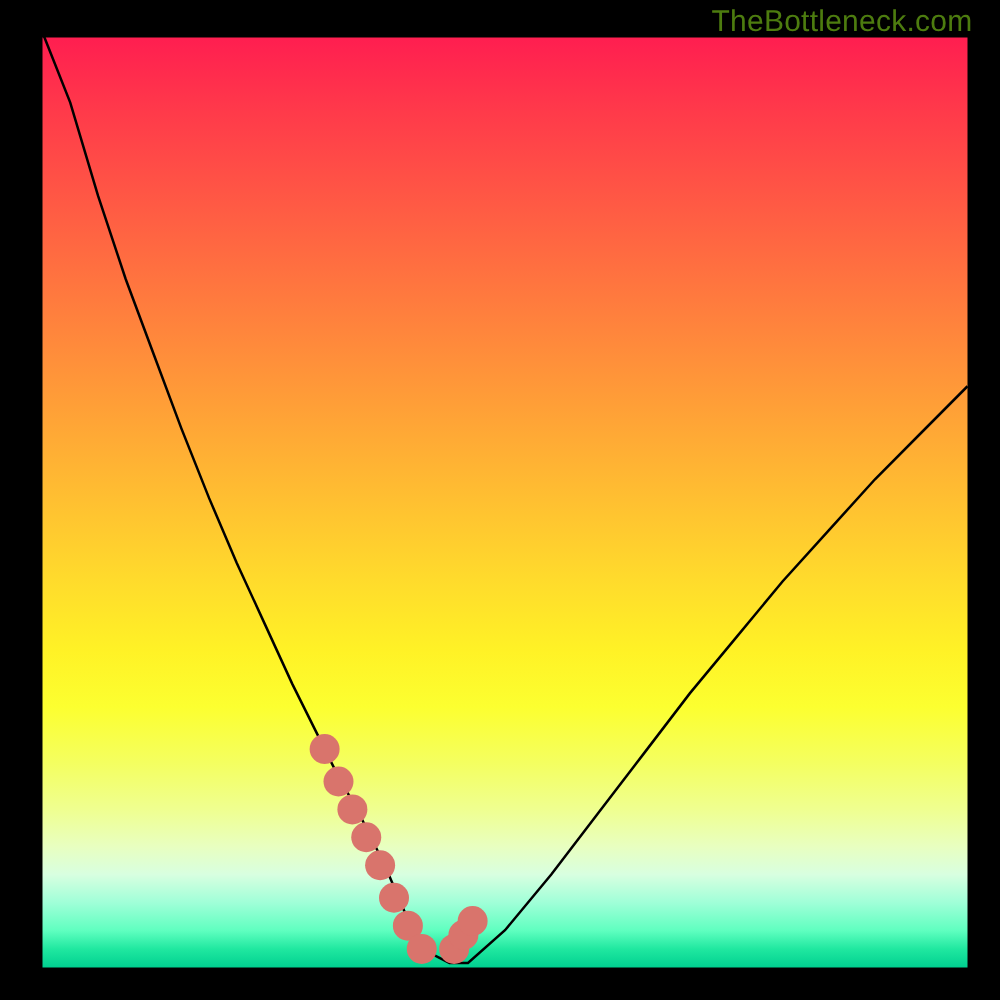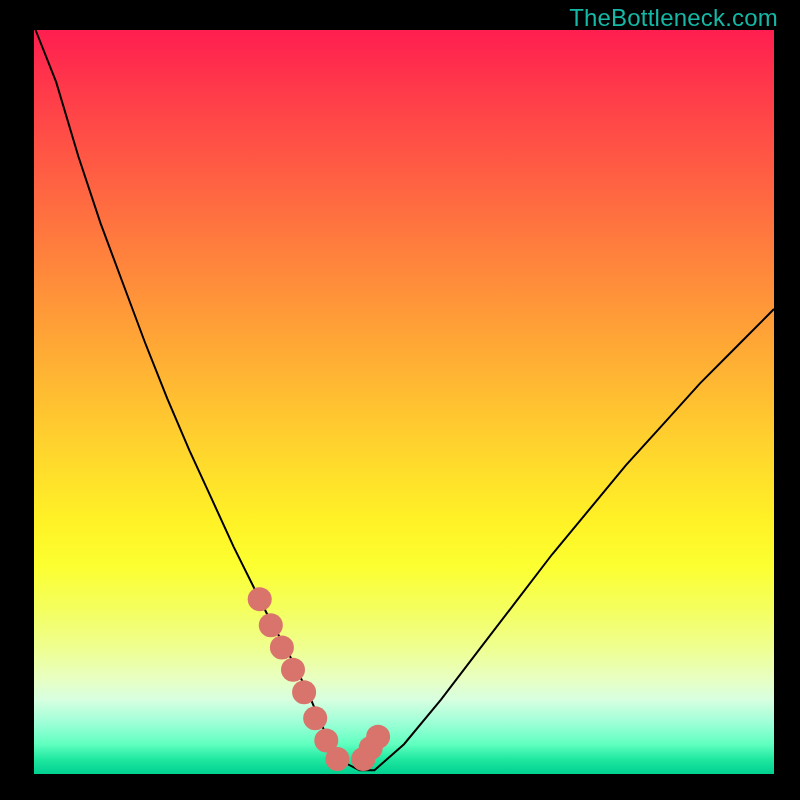--- a/index.html
+++ b/index.html
@@ -36,21 +36,21 @@
       #e8ffc0 87%,
       #d8ffe0 90%,
       #a0ffd8 93%,
       #60ffc0 96%,
       #20e8a0 98%,
       #00d090 100%
     );
   }
   .watermark {
     position: absolute;
-    color: #14b8a6;
+    color: #4d7c0f;
     font-size: 24px;
     font-weight: 400;
     letter-spacing: 0.2px;
     white-space: nowrap;
   }
   svg.overlay {
     position: absolute;
     left: 0;
     top: 0;
   }

